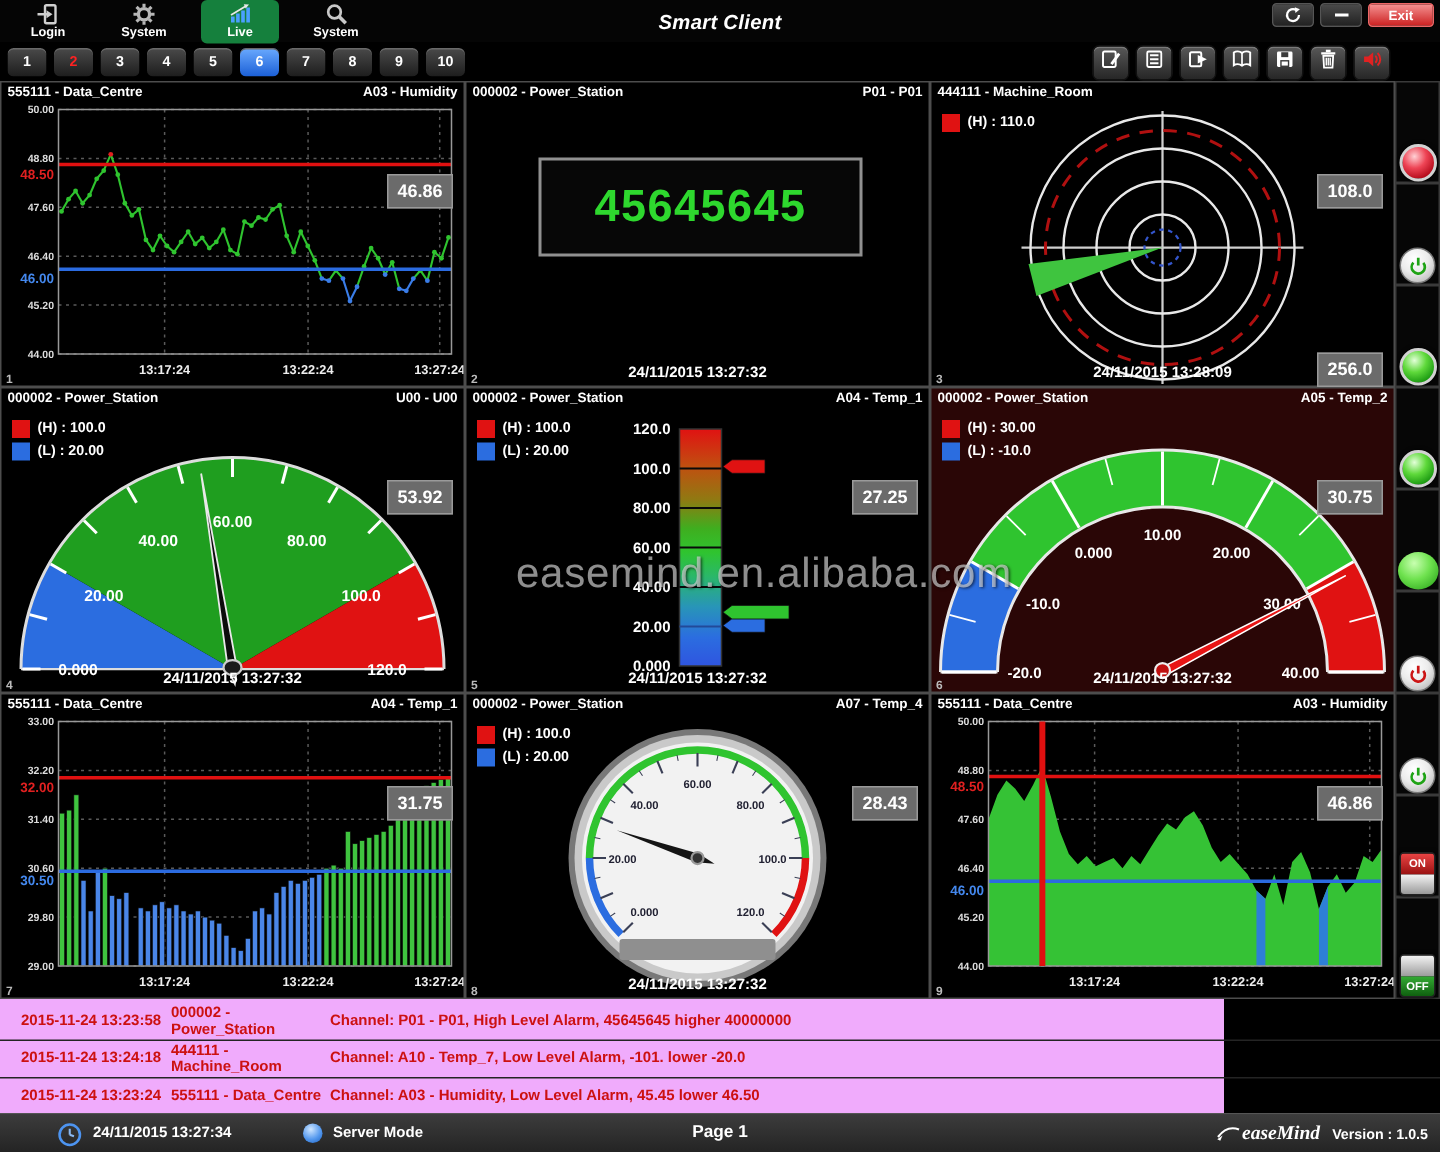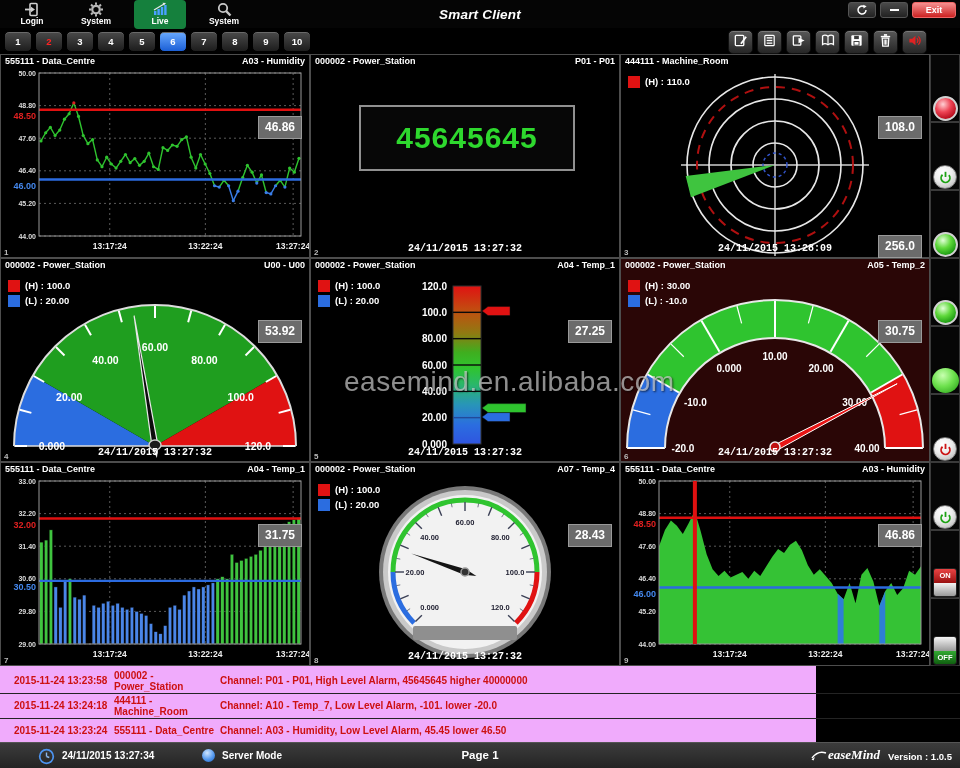--- a/index.html
+++ b/index.html
@@ -40,21 +40,21 @@
          justify-content:space-between;padding:1px 4px 0;color:#fff;font-size:9px;font-weight:bold;}
   .psvg{position:absolute;left:0;top:13px;}
   svg text{font-family:"Liberation Sans",sans-serif;}
   .pbadge{position:absolute;right:7px;top:21px;background:#6b6b6b;border:1px solid #9a9a9a;
           color:#fff;font-weight:bold;font-size:12px;padding:0 6px;line-height:21px;z-index:5;margin-top:40px;}
   .pbadge2{top:140px;}
   .plegend{position:absolute;left:7px;top:19px;z-index:5;}
   .lrow{display:flex;align-items:center;gap:5px;height:15px;color:#fff;font-size:9.5px;font-weight:bold;}
   .lswatch{width:12px;height:12px;}
   .ptime{position:absolute;bottom:3px;left:0;right:0;text-align:center;color:#fff;
-         font-size:10px;font-weight:bold;z-index:4;font-family:Liberation Mono, monospace;}
+         font-size:10px;font-weight:bold;z-index:4;}
   .pnum{position:absolute;left:3px;bottom:0;color:#bbb;font-size:8px;font-weight:bold;z-index:4;}
   .digibox{position:absolute;left:48px;top:50px;width:212px;height:62px;border:2px solid #909090;
            background:#070707;color:#2ed82e;font-size:30px;font-weight:bold;text-align:center;
            line-height:62px;letter-spacing:1px;}
   
   .sidecell{position:absolute;left:930px;width:30px;height:68px;border:1px solid #3a3a3a;
             box-sizing:border-box;background:#060606;display:flex;align-items:flex-end;justify-content:center;}
   .btn-round{width:21px;height:21px;border-radius:50%;border:2px solid #d2d2d2;box-shadow:0 0 3px #000;}
   .btn-round.red{background:radial-gradient(circle at 38% 30%,#ffd0d4 0%,#ee4455 40%,#b80e1e 75%,#6e060e 100%);}
   .btn-round.green{background:radial-gradient(circle at 38% 30%,#e2ffd8 0%,#5fd93b 40%,#1f9e14 75%,#0c5c06 100%);}

